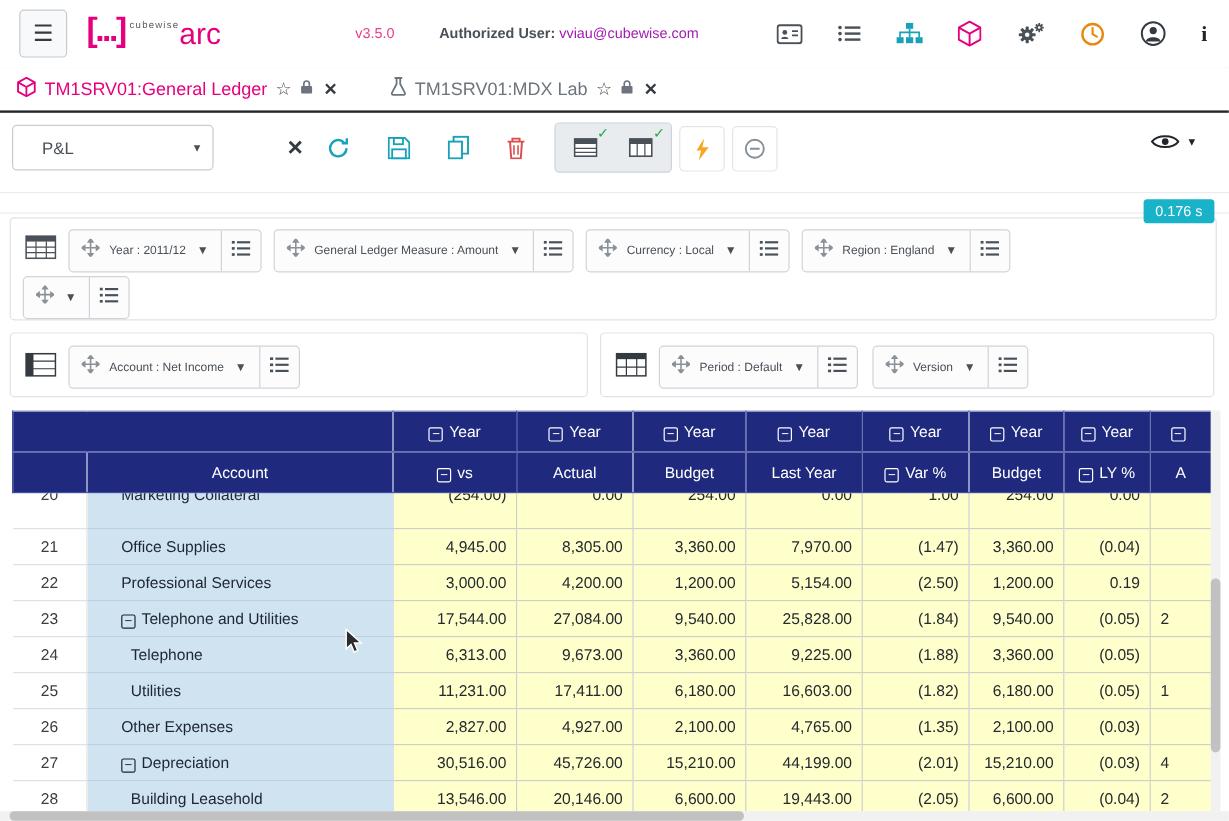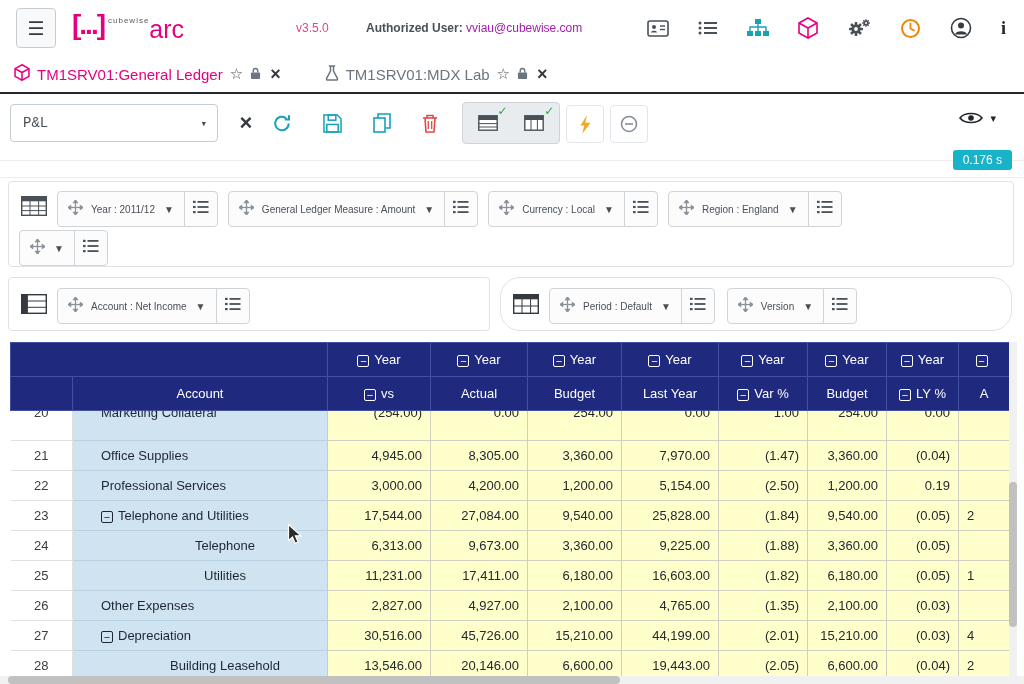--- a/index.html
+++ b/index.html
@@ -28,42 +28,42 @@
   .tabbar{position:absolute;top:56px;left:0;right:0;height:38px;background:#fff;border-bottom:2px solid #23272b;
           display:flex;align-items:center;padding-left:14px;gap:44px;box-sizing:border-box;}
   .tab{display:flex;align-items:center;gap:7px;font-size:15px;color:#6c757d;cursor:pointer;}
   .tab .tab-label{white-space:nowrap;}
   .tab.active .tab-label{color:#e6007e;}
   .tab-star{font-size:15px;color:#495057;}
   .tab-close{font-size:18px;font-weight:bold;color:#343a40;margin-left:2px;line-height:1;}
 
   
   .toolbar{position:absolute;top:96px;left:0;right:0;height:64px;background:#fff;border-bottom:1px solid #ececec;}
-  .view-select{position:absolute;left:10px;top:8px;width:208px;height:38px;border:1px solid #c4ccd4;border-radius:4px;
-               display:flex;align-items:center;padding:0 12px;font-size:14px;color:#495057;box-sizing:border-box;cursor:pointer;font-family:Liberation Mono, monospace;}
+  .view-select{position:absolute;left:10px;top:8px;width:168px;height:38px;border:1px solid #c4ccd4;border-radius:4px;
+               display:flex;align-items:center;padding:0 24px;font-size:14px;color:#495057;box-sizing:border-box;cursor:pointer;}
   .view-caret{position:absolute;right:10px;font-size:11px;color:#495057;}
   .tbtn{position:absolute;width:36px;height:36px;top:9px;display:flex;align-items:center;justify-content:center;
         border-radius:4px;cursor:pointer;background:transparent;}
   .tbtn.boxed{border:1px solid #e2e6ea;background:#fff;}
   .xglyph{font-size:22px;font-weight:bold;color:#343a40;line-height:1;}
   .view-group{position:absolute;left:462px;top:6px;width:98px;height:42px;background:#e9ecef;border:1px solid #ced4da;
               border-radius:4px;display:flex;align-items:center;justify-content:space-evenly;box-sizing:border-box;}
   .vbtn{position:relative;width:44px;height:34px;display:flex;align-items:center;justify-content:center;cursor:pointer;}
   .vcheck{position:absolute;top:-2px;right:2px;color:#28a745;font-size:12px;font-weight:bold;}
   .eye-drop{position:absolute;right:28px;top:15px;display:flex;align-items:center;gap:7px;cursor:pointer;}
   .eye-caret{font-size:11px;color:#212529;}
-  .timer-badge{position:absolute;top:150px;right:12px;background:#18b2c9;color:#fff;font-size:12px;
+  .timer-badge{position:absolute;top:166px;right:12px;background:#18b2c9;color:#fff;font-size:12px;
                padding:3px 10px;border-radius:3px;z-index:6;}
   .gapline{position:absolute;top:177px;left:0;right:0;border-top:1px solid #ececec;}
 
   
   .card{position:absolute;background:#fff;border:1px solid #dfe3e7;border-radius:4px;box-sizing:border-box;}
   .card-main{top:181px;left:8px;width:1006px;height:86px;}
   .card-rows{top:277px;left:8px;width:482px;height:54px;}
-  .card-cols{top:277px;left:500px;width:512px;height:54px;border-radius:20px;}
+  .card-cols{top:277px;left:500px;width:512px;height:54px;}
   .card-icon{position:absolute;left:12px;top:14px;}
   .card-rows .card-icon,.card-cols .card-icon{top:16px;}
   .frow{position:absolute;display:flex;gap:10px;}
   #main-filter-row-1{left:48px;top:9px;}
   #main-filter-row-2{left:10px;top:48px;}
   #row-axis-btns{left:48px;top:10px;}
   #col-axis-btns{left:48px;top:10px;gap:12px;}
   .fbtn{display:inline-flex;align-items:stretch;height:34px;border:1px solid #cfd4d9;border-radius:4px;background:#fcfcfd;}
   .fmain{display:flex;align-items:center;gap:8px;padding:0 10px;cursor:pointer;}
   .flabel{font-size:10px;color:#495057;white-space:nowrap;}
@@ -74,21 +74,21 @@
   .grid-wrap{position:absolute;top:342px;left:10px;width:999px;height:334px;overflow:hidden;}
   table{border-collapse:collapse;table-layout:fixed;width:999px;}
   thead th{background:#1f2a7e;color:#fff;font-weight:normal;font-size:13px;height:33px;
            border:1px solid #4350a0;text-align:center;padding:0;overflow:hidden;white-space:nowrap;cursor:pointer;}
   tbody td{height:29px;padding:0;font-size:13px;overflow:hidden;white-space:nowrap;box-sizing:border-box;cursor:cell;}
   .cc{height:29px;line-height:29px;}
   .rnum{background:#fff;color:#3c3c3c;border:1px solid #e0e0e0;border-left:none;}
   .rnum .cc{text-align:center;}
   .acct{background:#cfe3f1;color:#1f2633;border:1px solid #b9d0e2;}
   .ind1 .cc{padding-left:28px;}
-  .ind2 .cc{padding-left:50px;text-align:center;}
+  .ind2 .cc{padding-left:36px;}
   .val{background:#ffffcc;color:#24292e;border:1px solid #d0d0c0;}
   .val .cc{text-align:right;padding-right:8px;}
   .pcol{border-right:none;}
   .pcol .cc{text-align:left;padding-left:8px;padding-right:0;}
   .cut td{height:17px;}
   .cut .cc{transform:translateY(-13px);}
   .sqminus{display:inline-block;width:12px;height:12px;line-height:10px;border:1px solid currentColor;
            text-align:center;font-size:11px;margin-right:5px;vertical-align:-1px;box-sizing:border-box;border-radius:2px;}
 
   

